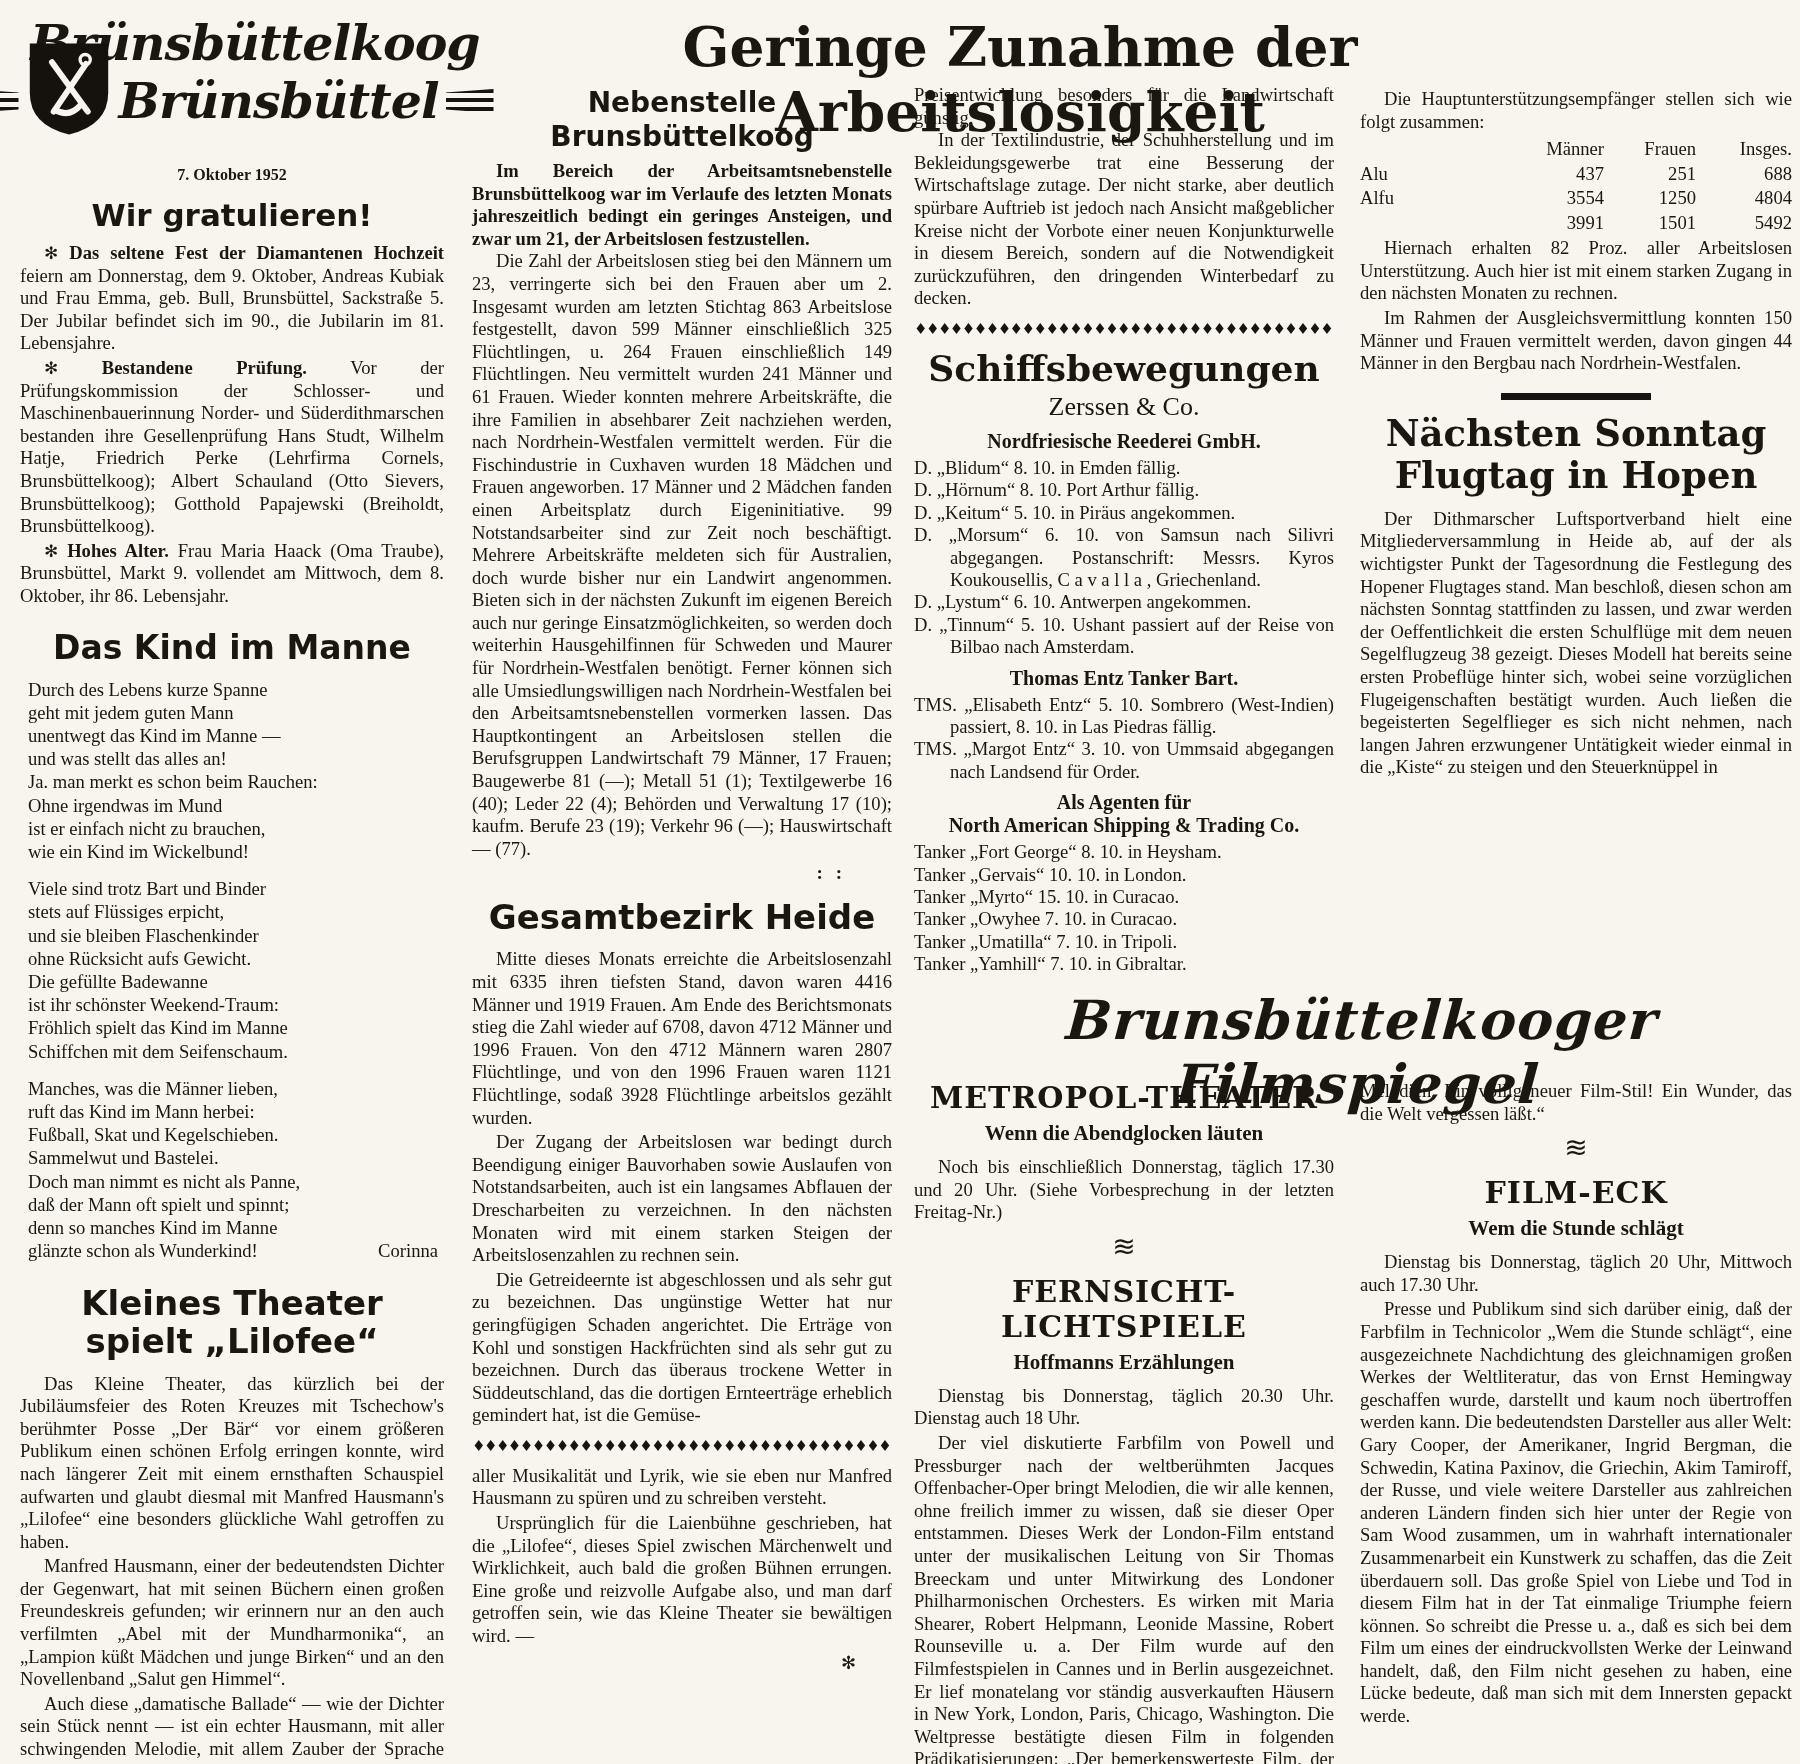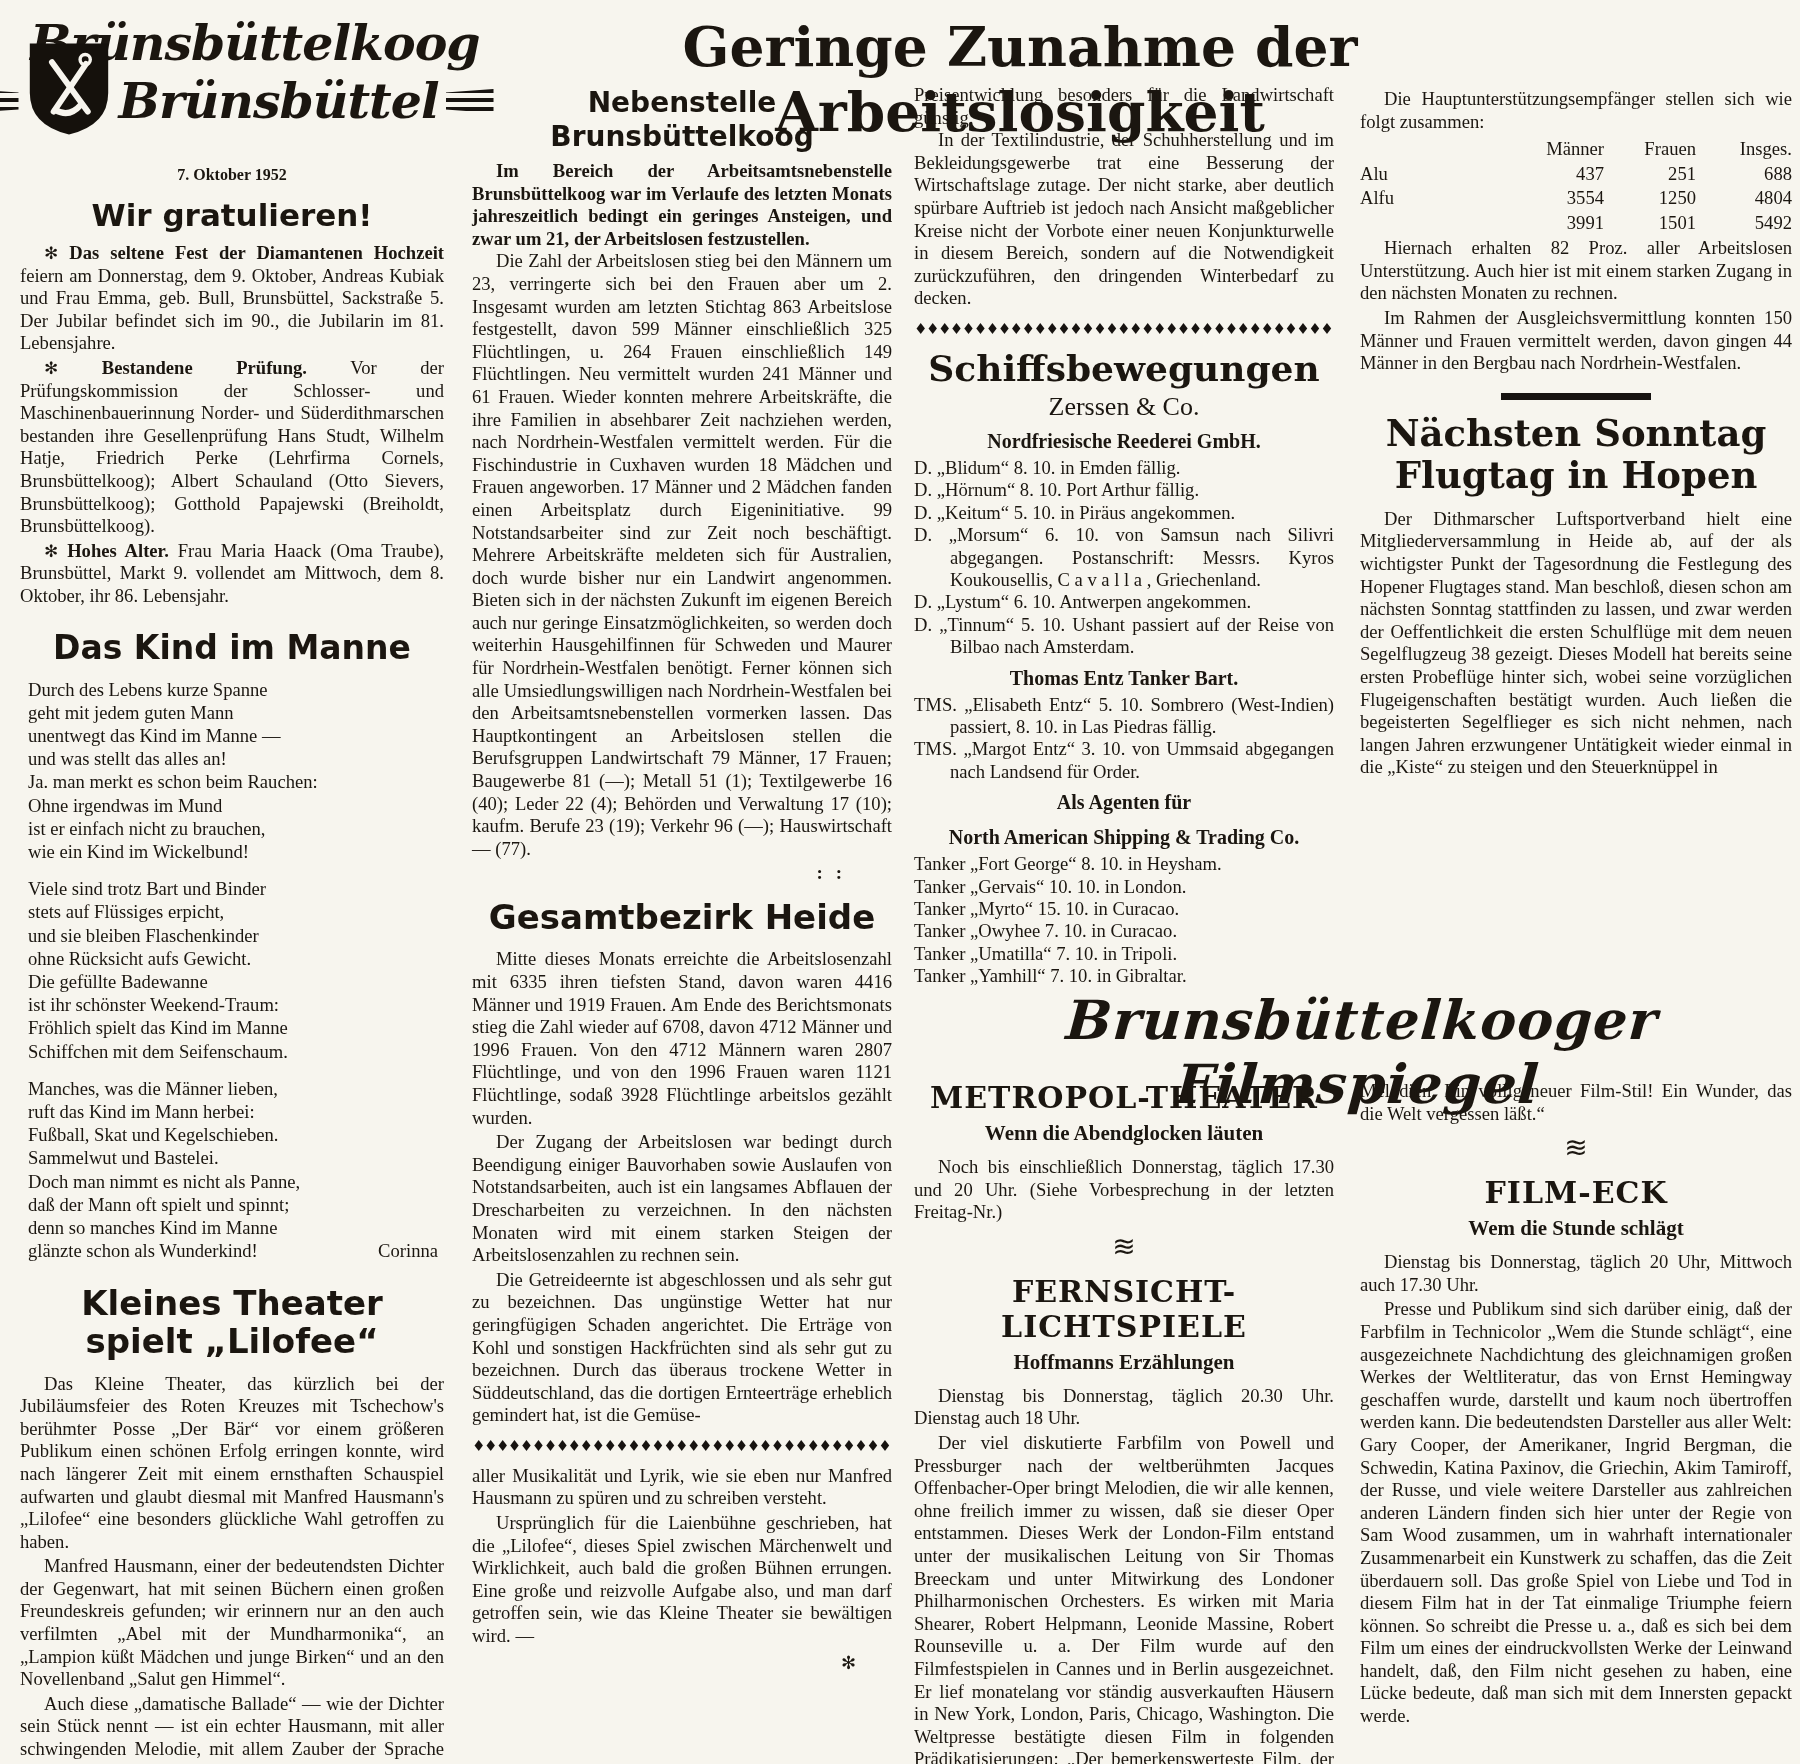--- a/index.html
+++ b/index.html
@@ -168,21 +168,21 @@
     <div class="shiphead">Nordfriesische Reederei GmbH.</div>
     <div class="entry">D. „Blidum“ 8. 10. in Emden fällig.</div>
     <div class="entry">D. „Hörnum“ 8. 10. Port Arthur fällig.</div>
     <div class="entry">D. „Keitum“ 5. 10. in Piräus angekommen.</div>
     <div class="entry">D. „Morsum“ 6. 10. von Samsun nach Silivri abgegangen. Postanschrift: Messrs. Kyros Koukousellis, C a v a l l a , Griechenland.</div>
     <div class="entry">D. „Lystum“ 6. 10. Antwerpen angekommen.</div>
     <div class="entry">D. „Tinnum“ 5. 10. Ushant passiert auf der Reise von Bilbao nach Amsterdam.</div>
     <div class="shiphead">Thomas Entz Tanker Bart.</div>
     <div class="entry">TMS. „Elisabeth Entz“ 5. 10. Sombrero (West-Indien) passiert, 8. 10. in Las Piedras fällig.</div>
     <div class="entry">TMS. „Margot Entz“ 3. 10. von Ummsaid abgegangen nach Landsend für Order.</div>
-    <div class="shiphead" style="margin-bottom:12px;">Als Agenten für</div>
+    <div class="shiphead" style="margin-bottom:0;">Als Agenten für</div>
     <div class="shiphead" style="margin-top:0;">North American Shipping &amp; Trading Co.</div>
     <div class="entry">Tanker „Fort George“ 8. 10. in Heysham.</div>
     <div class="entry">Tanker „Gervais“ 10. 10. in London.</div>
     <div class="entry">Tanker „Myrto“ 15. 10. in Curacao.</div>
     <div class="entry">Tanker „Owyhee 7. 10. in Curacao.</div>
     <div class="entry">Tanker „Umatilla“ 7. 10. in Tripoli.</div>
     <div class="entry">Tanker „Yamhill“ 7. 10. in Gibraltar.</div>
   </section>
 
   <section class="col" style="left:1360px;top:88px;width:432px;">

